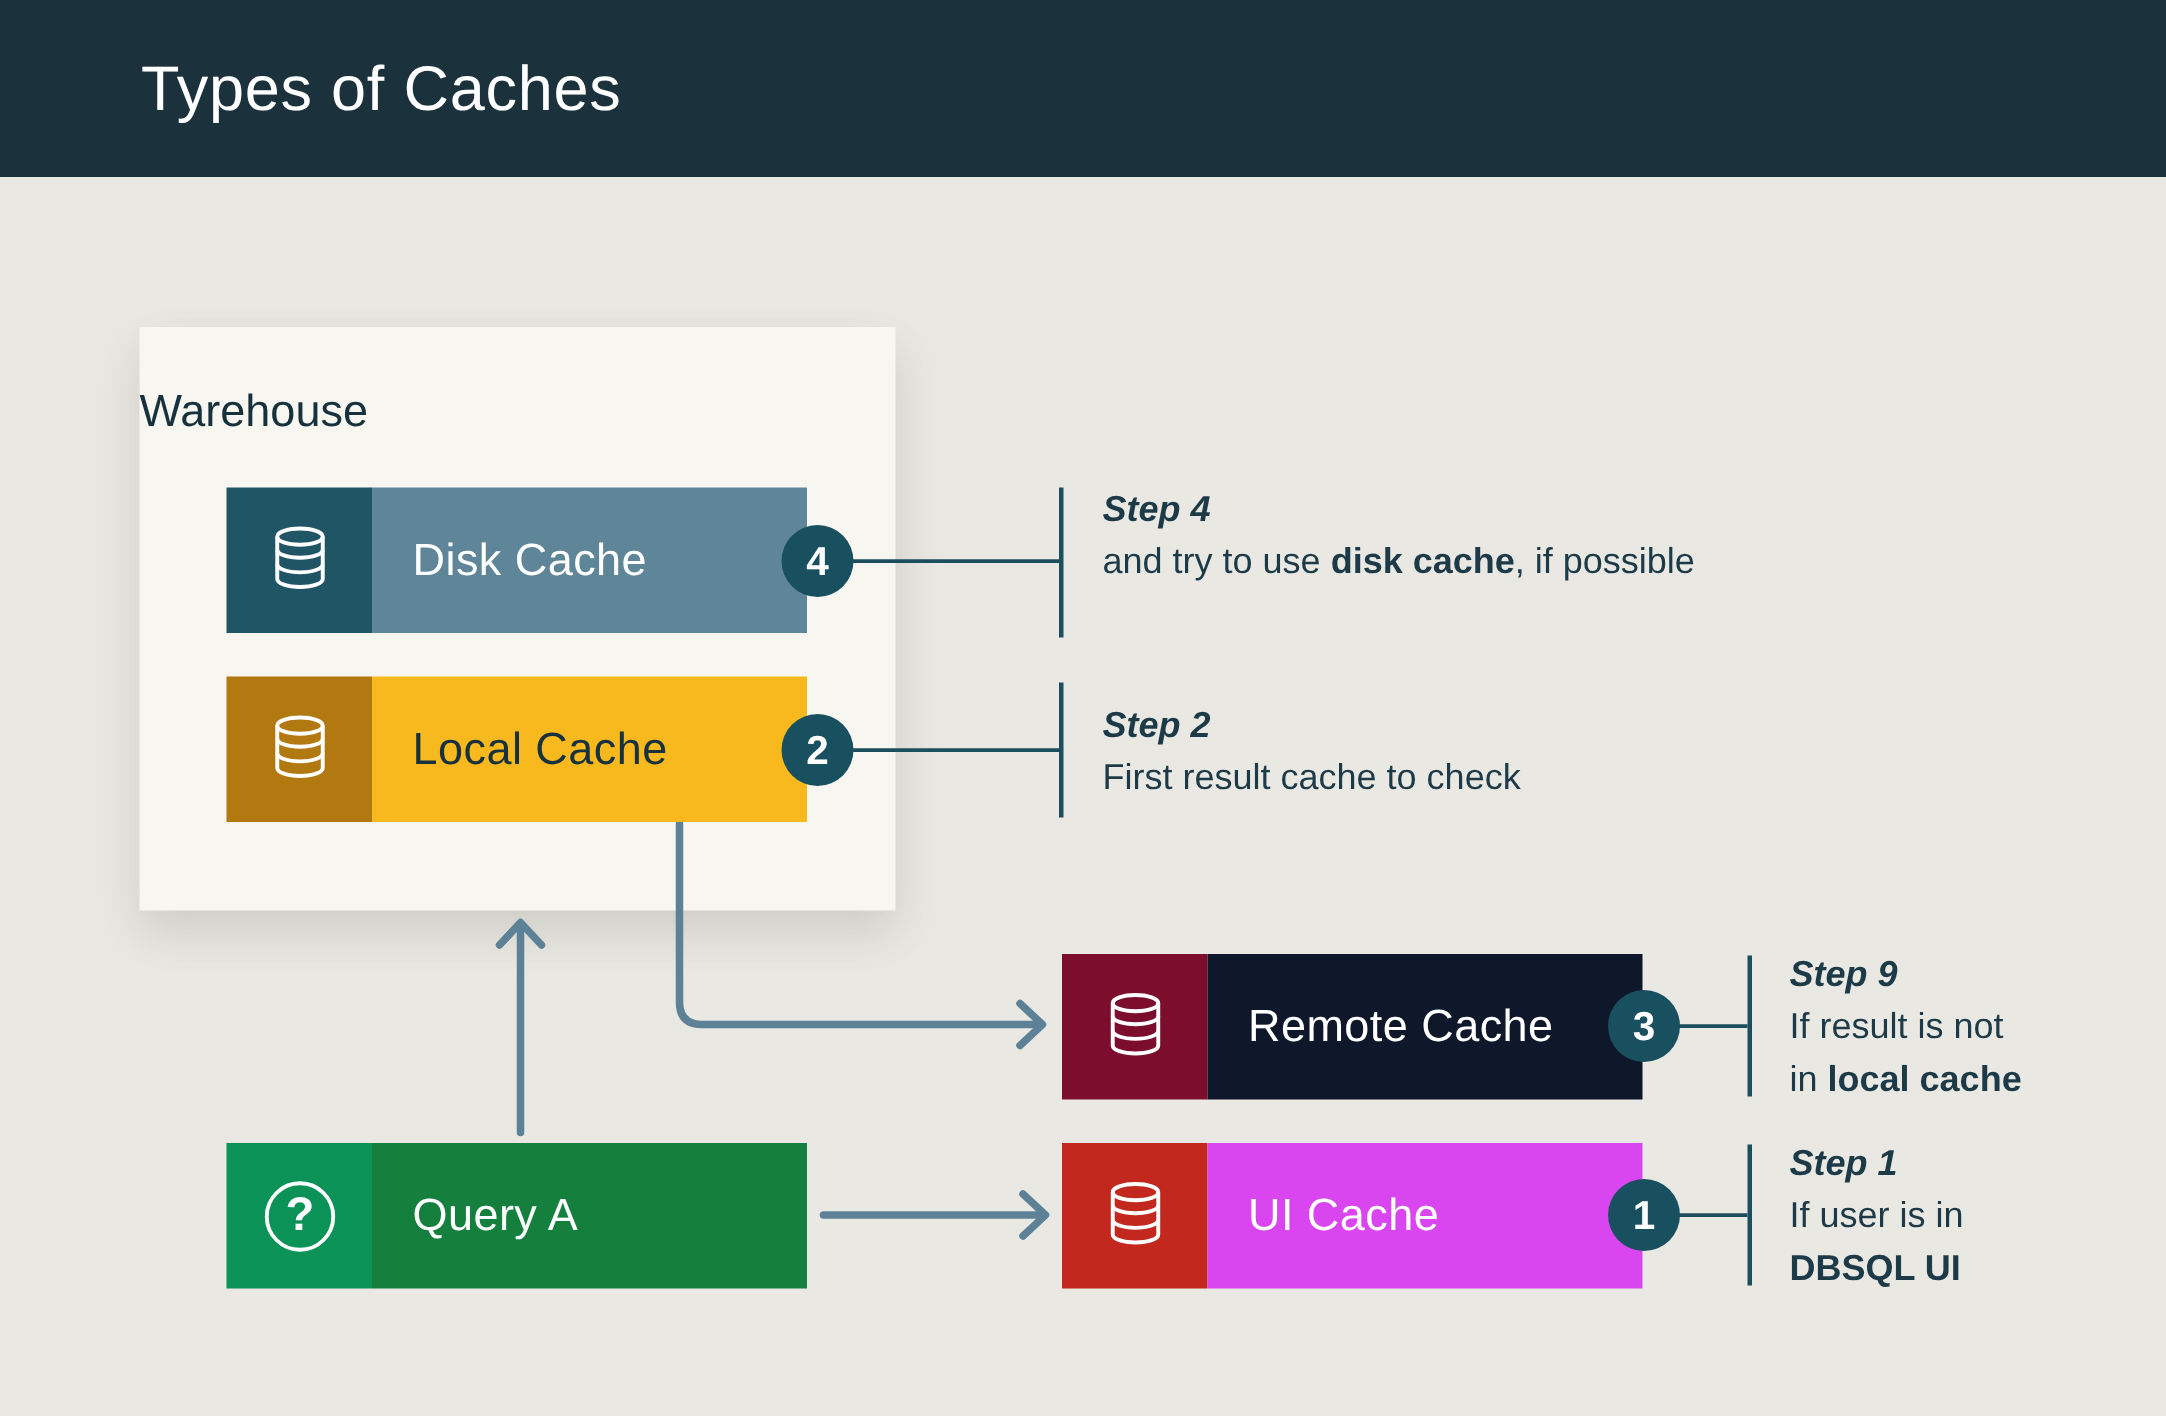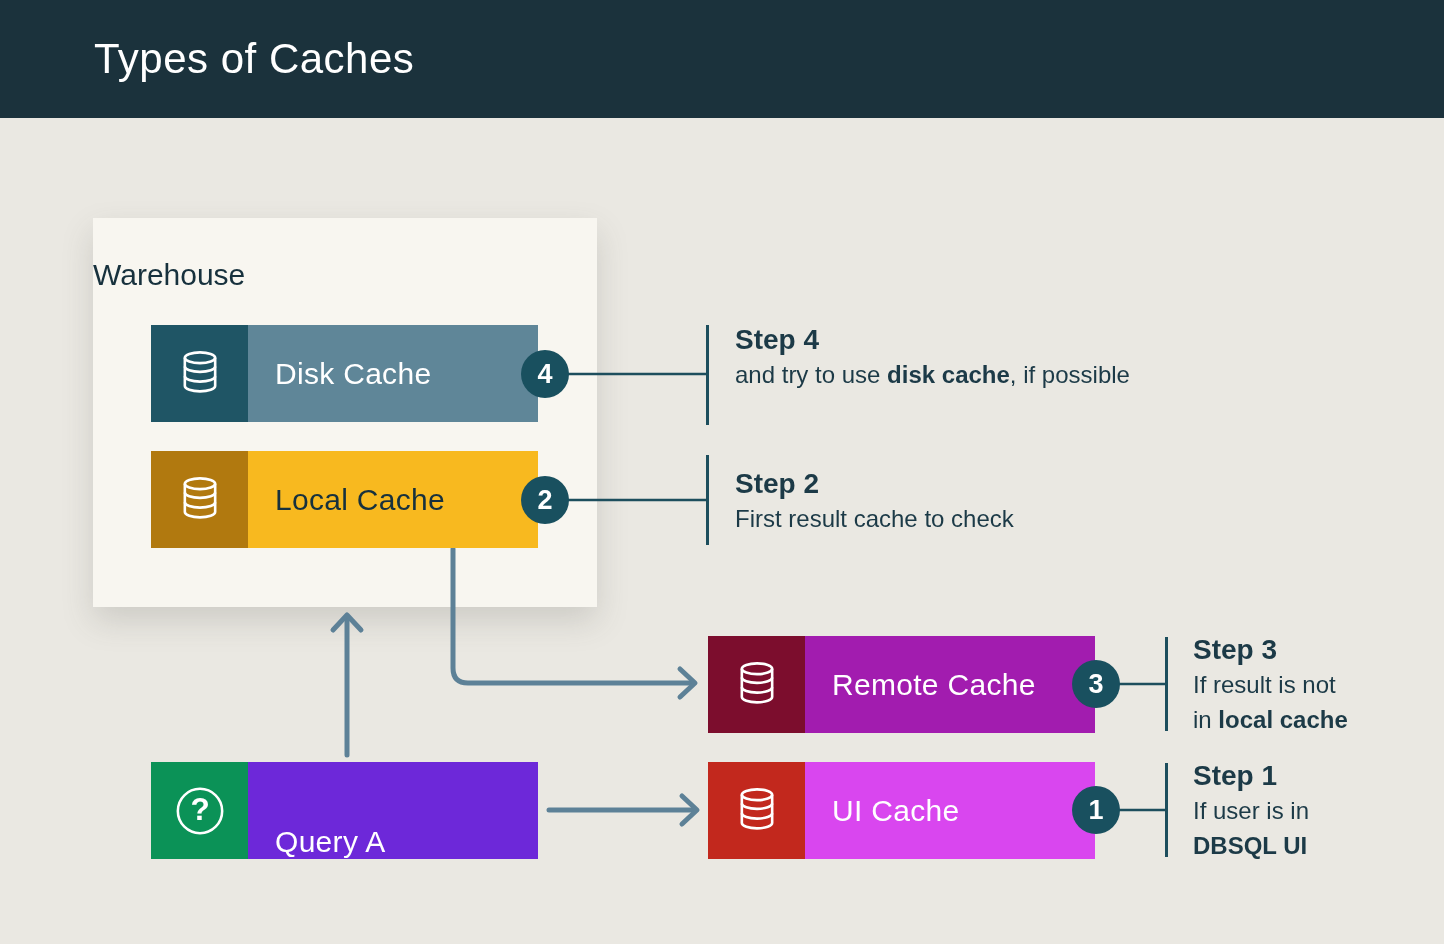--- a/index.html
+++ b/index.html
@@ -36,21 +36,21 @@
   .bar-body{
     flex:1;display:flex;align-items:center;padding-left:27px;
   }
   .bar-label{font-size:30px;font-weight:500;letter-spacing:0.3px;}
   .badge{
     position:absolute;width:48px;height:48px;border-radius:50%;
     background:#19505f;color:#ffffff;font-size:27px;font-weight:600;
     display:flex;align-items:center;justify-content:center;
   }
   .step{position:absolute;color:#1c3a47;}
-  .step-title{font-size:28px;font-weight:700;line-height:35px;}
+  .step-title{font-size:24px;font-weight:700;line-height:35px;font-style:italic;}
   .step-line{font-size:24px;font-weight:400;line-height:35px;white-space:nowrap;}
   .step-line .b{font-weight:700;}
 </style>
 </head>
 <body>
 
 <div class="canvas">
 
   <header class="topbar">
     <h1>Types of Caches</h1>
@@ -120,35 +120,35 @@
       </div>
   </div>
 
   <div class="bar" style="left:151px;top:762px">
     <div class="icon-cell" style="background: rgb(11, 146, 87);">
       <svg width="56" height="56" viewBox="0 0 48 48" fill="none" stroke="#ffffff" stroke-width="2.2">
         <circle cx="24" cy="24" r="19"></circle>
         <text x="24" y="32" text-anchor="middle" font-size="27" font-weight="600" fill="#ffffff" stroke="none" font-family="Liberation Sans, sans-serif">?</text>
       </svg>
     </div>
-    <div class="bar-body" style="background: #6d28d9; align-items: flex-end;">
+    <div class="bar-body" style="background: #15803d;">
         <span class="bar-label" style="color: rgb(255, 255, 255);">Query A</span>
       </div>
   </div>
 
   <div class="bar" style="left:708px;top:636px">
     <div class="icon-cell" style="background: rgb(124, 13, 45);">
       <svg width="52" height="52" viewBox="0 0 48 48" fill="none" stroke="#ffffff" stroke-width="2.4">
         <ellipse cx="24" cy="9" rx="14" ry="5"></ellipse>
         <path d="M10 9v8c0 2.8 6.3 5 14 5s14-2.2 14-5V9"></path>
         <path d="M10 17v9c0 2.8 6.3 5 14 5s14-2.2 14-5v-9"></path>
         <path d="M10 26v9c0 2.8 6.3 5 14 5s14-2.2 14-5v-9"></path>
       </svg>
     </div>
-    <div class="bar-body" style="background: #a21caf;">
+    <div class="bar-body" style="background: #0f172a;">
         <span class="bar-label" style="color: rgb(255, 255, 255);">Remote Cache</span>
       </div>
   </div>
 
   <div class="bar" style="left:708px;top:762px">
     <div class="icon-cell" style="background: rgb(194, 40, 29);">
       <svg width="52" height="52" viewBox="0 0 48 48" fill="none" stroke="#ffffff" stroke-width="2.4">
         <ellipse cx="24" cy="9" rx="14" ry="5"></ellipse>
         <path d="M10 9v8c0 2.8 6.3 5 14 5s14-2.2 14-5V9"></path>
         <path d="M10 17v9c0 2.8 6.3 5 14 5s14-2.2 14-5v-9"></path>
@@ -171,21 +171,21 @@
         <div class="step-line"><span>and try to use </span><span class="b">disk cache</span><span>, if possible</span></div>
       </div>
   </div>
   <div class="step" style="left:735px;top:466px">
     <div class="step-title">Step 2</div>
     <div>
         <div class="step-line"><span>First result cache to check</span></div>
       </div>
   </div>
   <div class="step" style="left:1193px;top:632px">
-    <div class="step-title">Step 3</div>
+    <div class="step-title">Step 9</div>
     <div>
         <div class="step-line"><span>If result is not</span></div>
         <div class="step-line"><span>in </span><span class="b">local cache</span></div>
       </div>
   </div>
   <div class="step" style="left:1193px;top:758px">
     <div class="step-title">Step 1</div>
     <div>
         <div class="step-line"><span>If user is in</span></div>
         <div class="step-line"><span class="b">DBSQL UI</span></div>

